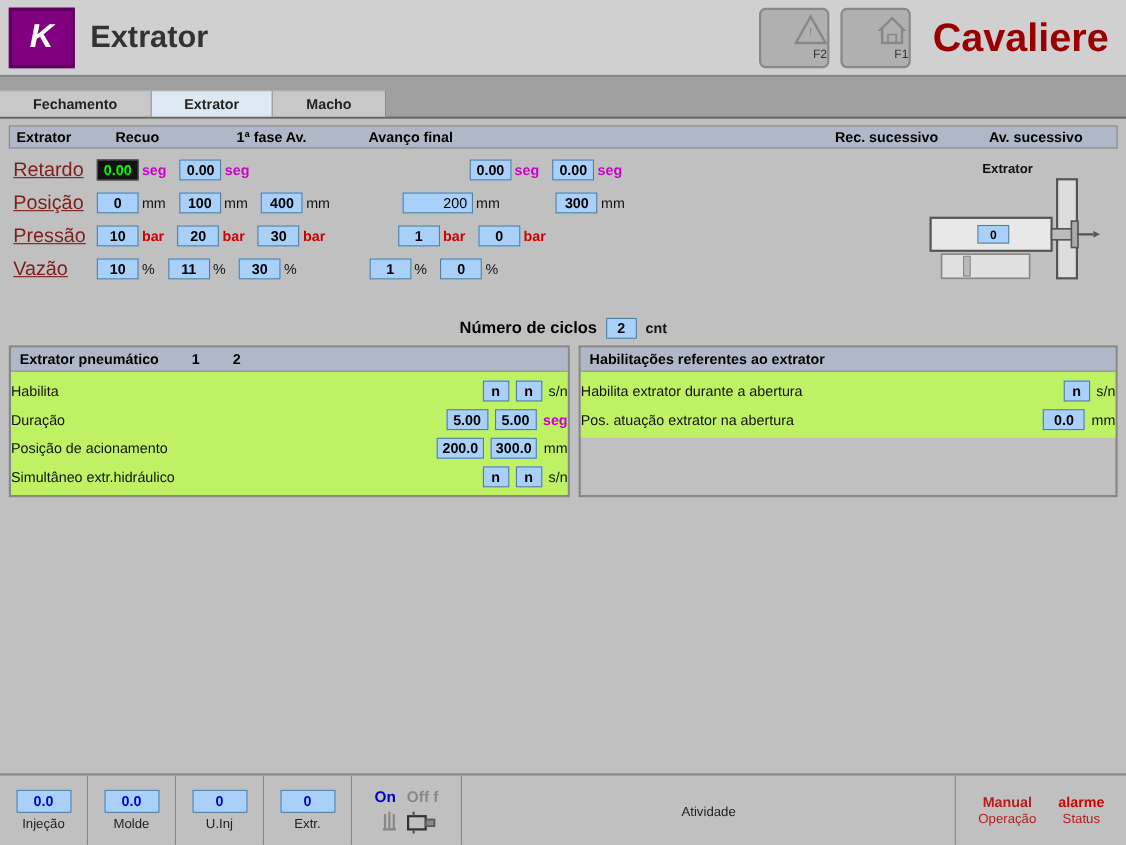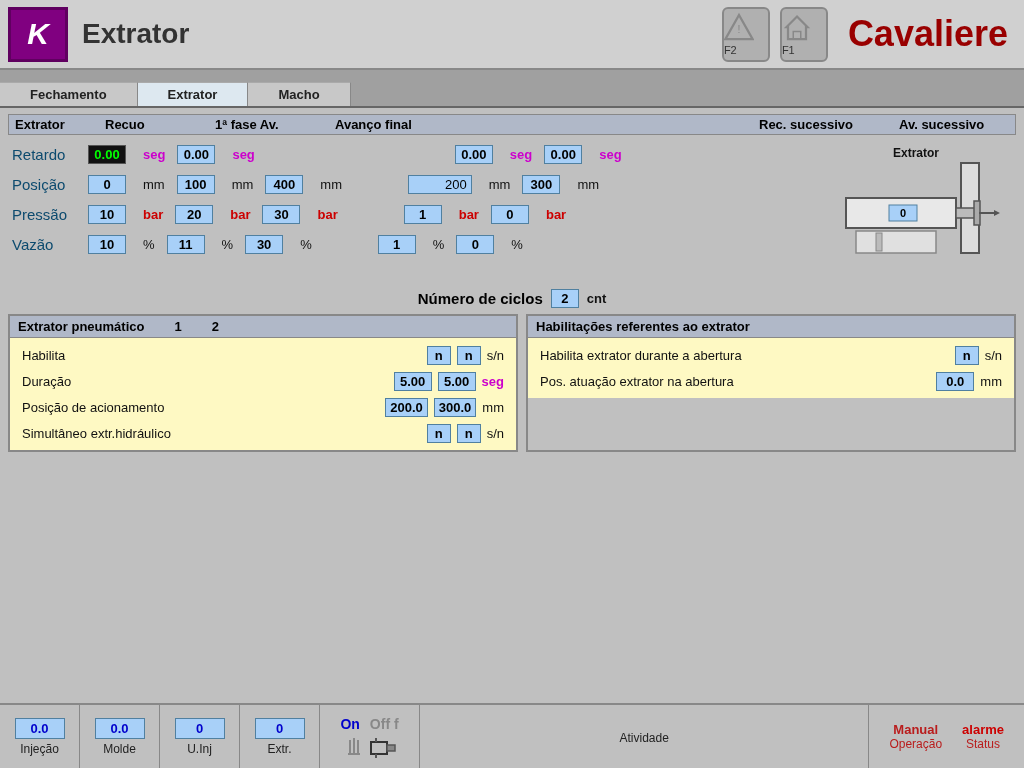--- a/index.html
+++ b/index.html
@@ -3,49 +3,49 @@
   <meta charset="utf-8">
   <style>
     * { box-sizing: border-box; margin: 0; padding: 0; }
     body { width: 1024px; height: 768px; background: #c0c0c0; font-family: Arial, sans-serif; font-size: 13px; overflow: hidden; }
 
     
     #header { display: flex; align-items: center; background: #d0d0d0; border-bottom: 2px solid #888; height: 70px; }
     #logo-box { background: #800080; width: 60px; height: 55px; margin: 6px 8px; display: flex; align-items: center; justify-content: center; border: 3px solid #600060; }
     #logo-text { color: white; font-size: 28px; font-weight: bold; font-style: italic; }
     #nav-icons { display: flex; gap: 10px; margin: 0 20px; }
-    .nav-icon-btn { width: 48px; height: 55px; background: #b0b0b0; border: 2px solid #888; border-radius: 6px; display: flex; flex-direction: column; align-items: flex-start; justify-content: center; cursor: pointer; }
+    .nav-icon-btn { width: 64px; height: 55px; background: #b0b0b0; border: 2px solid #888; border-radius: 6px; display: flex; flex-direction: column; align-items: flex-end; justify-content: center; cursor: pointer; }
     .nav-icon-btn svg { width: 30px; height: 30px; }
     .nav-icon-label { font-size: 11px; color: #333; margin-top: 2px; }
 
     
     #nav-tabs { display: flex; background: #a0a0a0; border-bottom: 2px solid #666; }
     .nav-tab { padding: 4px 30px; background: #c8c8c8; border-right: 1px solid #888; border-top: 1px solid #aaa; cursor: pointer; font-weight: bold; font-size: 13px; color: #222; margin-top: 12px; }
 
     
     #main { padding: 6px 8px; background: #c0c0c0; height: calc(768px - 70px - 28px - 65px); }
 
     
     .section-header { display: flex; align-items: center; background: #b0b8c8; border: 1px solid #888; padding: 2px 6px; margin-bottom: 4px; font-weight: bold; font-size: 13px; gap: 20px; }
-    .row-label { display: flex; align-items: center; font-size: 15px; color: #0c4a6e; padding-left: 2px; }
-    .param-cell { display: flex; align-items: center; gap: 17px; padding: 2px 4px; }
+    .row-label { display: flex; align-items: center; font-size: 18px; color: #7f1d1d; padding-left: 2px; text-decoration: underline; }
+    .param-cell { display: flex; align-items: center; gap: 3px; padding: 2px 4px; }
     .val-box { background: #a8d0f8; border: 1px solid #5080a0; min-width: 38px; padding: 1px 4px; text-align: center; font-weight: bold; color: #000; font-size: 13px; }
     .val-box-dark { background: #111; color: #00ff00; border: 1px solid #555; min-width: 38px; padding: 1px 4px; text-align: center; font-weight: bold; font-size: 13px; }
     .unit-pink { color: #cc00cc; font-weight: bold; font-size: 13px; }
     .unit-red { color: #cc0000; font-weight: bold; font-size: 13px; }
     .unit-black { color: #111; font-size: 13px; }
 
     
     #ciclos-row { display: flex; align-items: center; justify-content: center; gap: 8px; margin: 6px 0; font-size: 15px; font-weight: bold; }
 
     
     #bottom-sections { display: grid; grid-template-columns: 510px 1fr; gap: 8px; }
     .section-box { border: 2px solid #888; }
     .section-box-header { background: #b0b8c8; padding: 3px 8px; font-weight: bold; font-size: 13px; border-bottom: 1px solid #888; display: flex; align-items: center; gap: 30px; }
-    .section-content { padding: 4px 12px; background: #fef9c3; }
+    .section-content { padding: 4px 0; background: #bef264; }
     .param-row { display: flex; align-items: center; padding: 3px 0; gap: 6px; min-height: 26px; }
     .param-row-label { flex: 1; font-size: 13px; color: #111; }
     .param-row-vals { display: flex; align-items: center; gap: 6px; }
 
     
     #statusbar { position: absolute; bottom: 0; left: 0; width: 1024px; height: 65px; background: #c0c0c0; border-top: 2px solid #888; display: flex; align-items: stretch; }
     .sb-item { display: flex; flex-direction: column; align-items: center; justify-content: center; border-right: 1px solid #888; padding: 4px 10px; min-width: 80px; }
     .sb-val { background: #a8d0f8; border: 1px solid #5080a0; min-width: 50px; text-align: center; font-weight: bold; font-size: 13px; color: #0000cc; padding: 2px; }
     .sb-label { font-size: 12px; color: #222; margin-top: 3px; }
     .sb-on-off { display: flex; align-items: center; gap: 6px; font-size: 14px; font-weight: bold; }
@@ -140,21 +140,21 @@
         <div class="param-cell">
           <span class="val-box" style="font-weight:bold;color:#000;">400</span>
           <span class="unit-black">mm</span>
         </div>
         <div style="min-width:50px;"></div>
         <div class="param-cell">
           <span class="val-box" style="font-weight:normal;color:#000;padding-left:36px;">200</span>
           <span class="unit-black">mm</span>
         </div>
         <div class="param-cell">
-          <span class="val-box" style="font-weight:bold;color:#000;">300</span>
+          <span class="val-box" style="font-weight:bold;color:#000;margin-left:39px;">300</span>
           <span class="unit-black">mm</span>
         </div>
       </div>
 
       <div style="display:flex; align-items:center; padding:3px 2px; gap:4px; min-height:30px;">
         <span class="row-label" style="min-width:70px;">Pressão</span>
         <div class="param-cell">
           <span class="val-box">10</span>
           <span class="unit-red">bar</span>
         </div>

